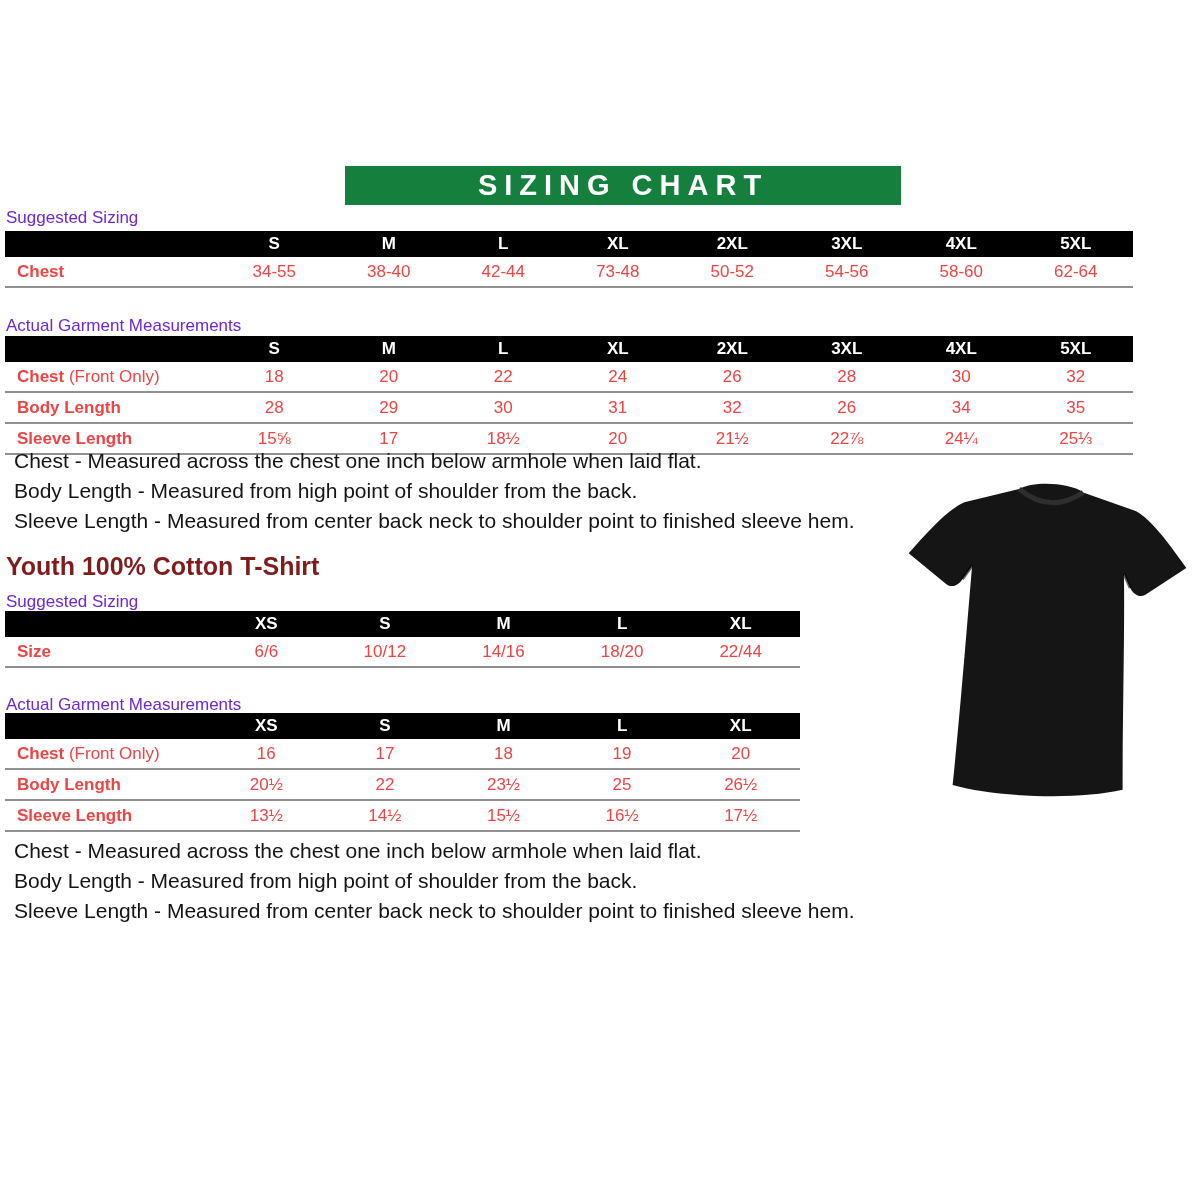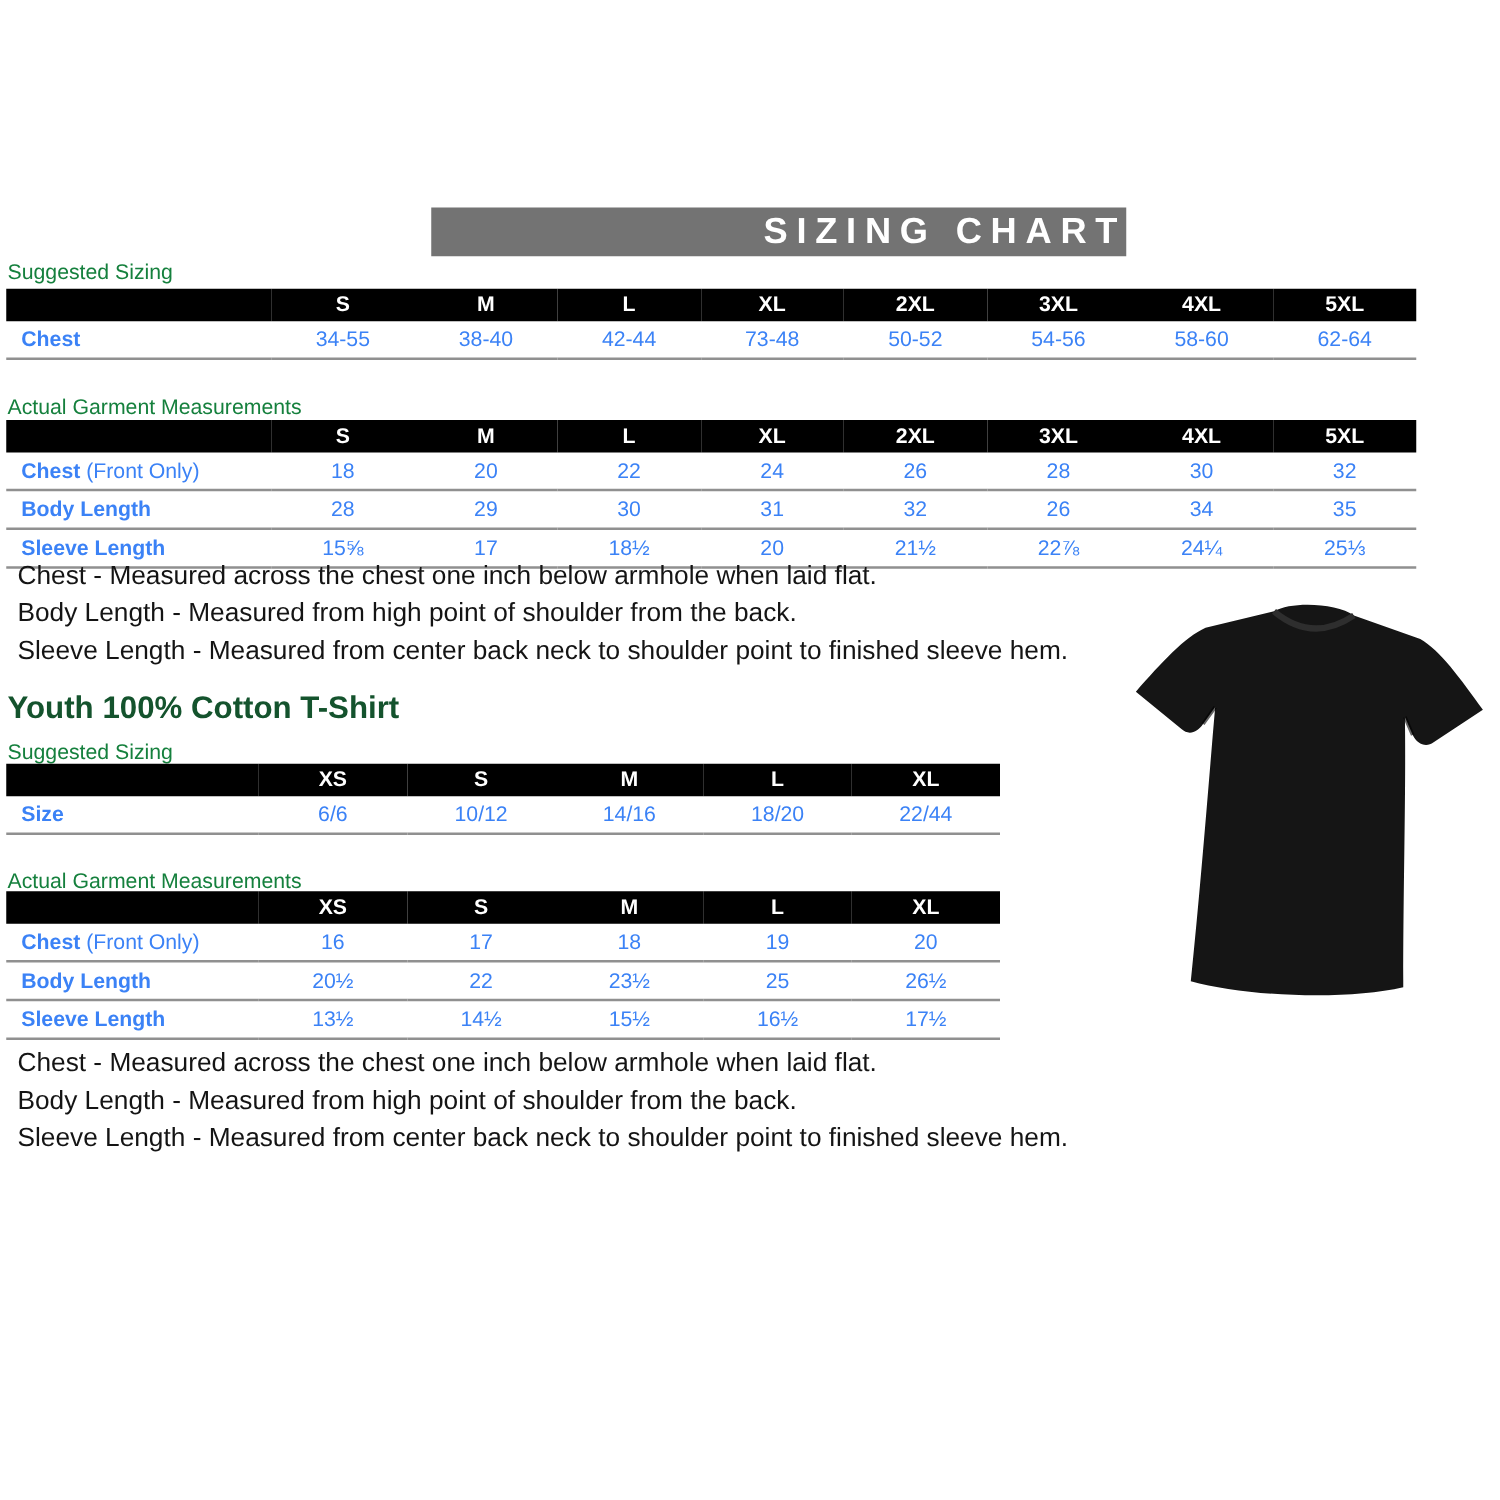--- a/index.html
+++ b/index.html
@@ -24,33 +24,33 @@
     font-size: 27px;
     font-weight: 400;
     color: #141414;
   }
   .banner {
     position: absolute;
     left: 345px;
     top: 166px;
     width: 556px;
     height: 39px;
-    background: #737373;
+    background: #15803d;
     color: #ffffff;
-    text-align: right;
+    text-align: center;
     line-height: 39px;
     font-size: 29px;
     font-weight: 700;
     letter-spacing: 7px;
   }
   .section-label {
     position: absolute;
     left: 6px;
     font-size: 17px;
-    color: #15803d;
+    color: #6d28d9;
   }
   #lbl-adult-sugg   { top: 208px; }
   #lbl-adult-actual { top: 316px; }
   #lbl-youth-sugg   { top: 592px; }
   #lbl-youth-actual { top: 695px; }
 
   table.size-table {
     position: absolute;
     left: 5px;
     border-collapse: collapse;
@@ -71,21 +71,21 @@
     font-size: 17px;
     height: 26px;
     text-align: center;
     padding: 0;
   }
   .size-table td {
     height: 29px;
     text-align: center;
     border-bottom: 2px solid #909090;
     padding: 0;
-    color: #3b82f6;
+    color: #ef4444;
   }
   .size-table .label-col {
     text-align: left;
     padding-left: 12px;
   }
   .size-table td.label-col b { font-weight: 700; }
   table.adult .label-col { width: 200px; }
   table.youth .label-col { width: 190px; }
 
   .notes {
@@ -98,21 +98,21 @@
   #youth-notes { top: 842px; }
   .notes p { margin: 0 0 12px 0; line-height: 18px; }
 
   .youth-title {
     position: absolute;
     left: 6px;
     top: 552px;
     margin: 0;
     font-size: 25px;
     font-weight: 700;
-    color: #14532d;
+    color: #7f1d1d;
   }
   #shirt {
     position: absolute;
     left: 893px;
     top: 474px;
     width: 300px;
     height: 345px;
   }
 </style>
 </head>

